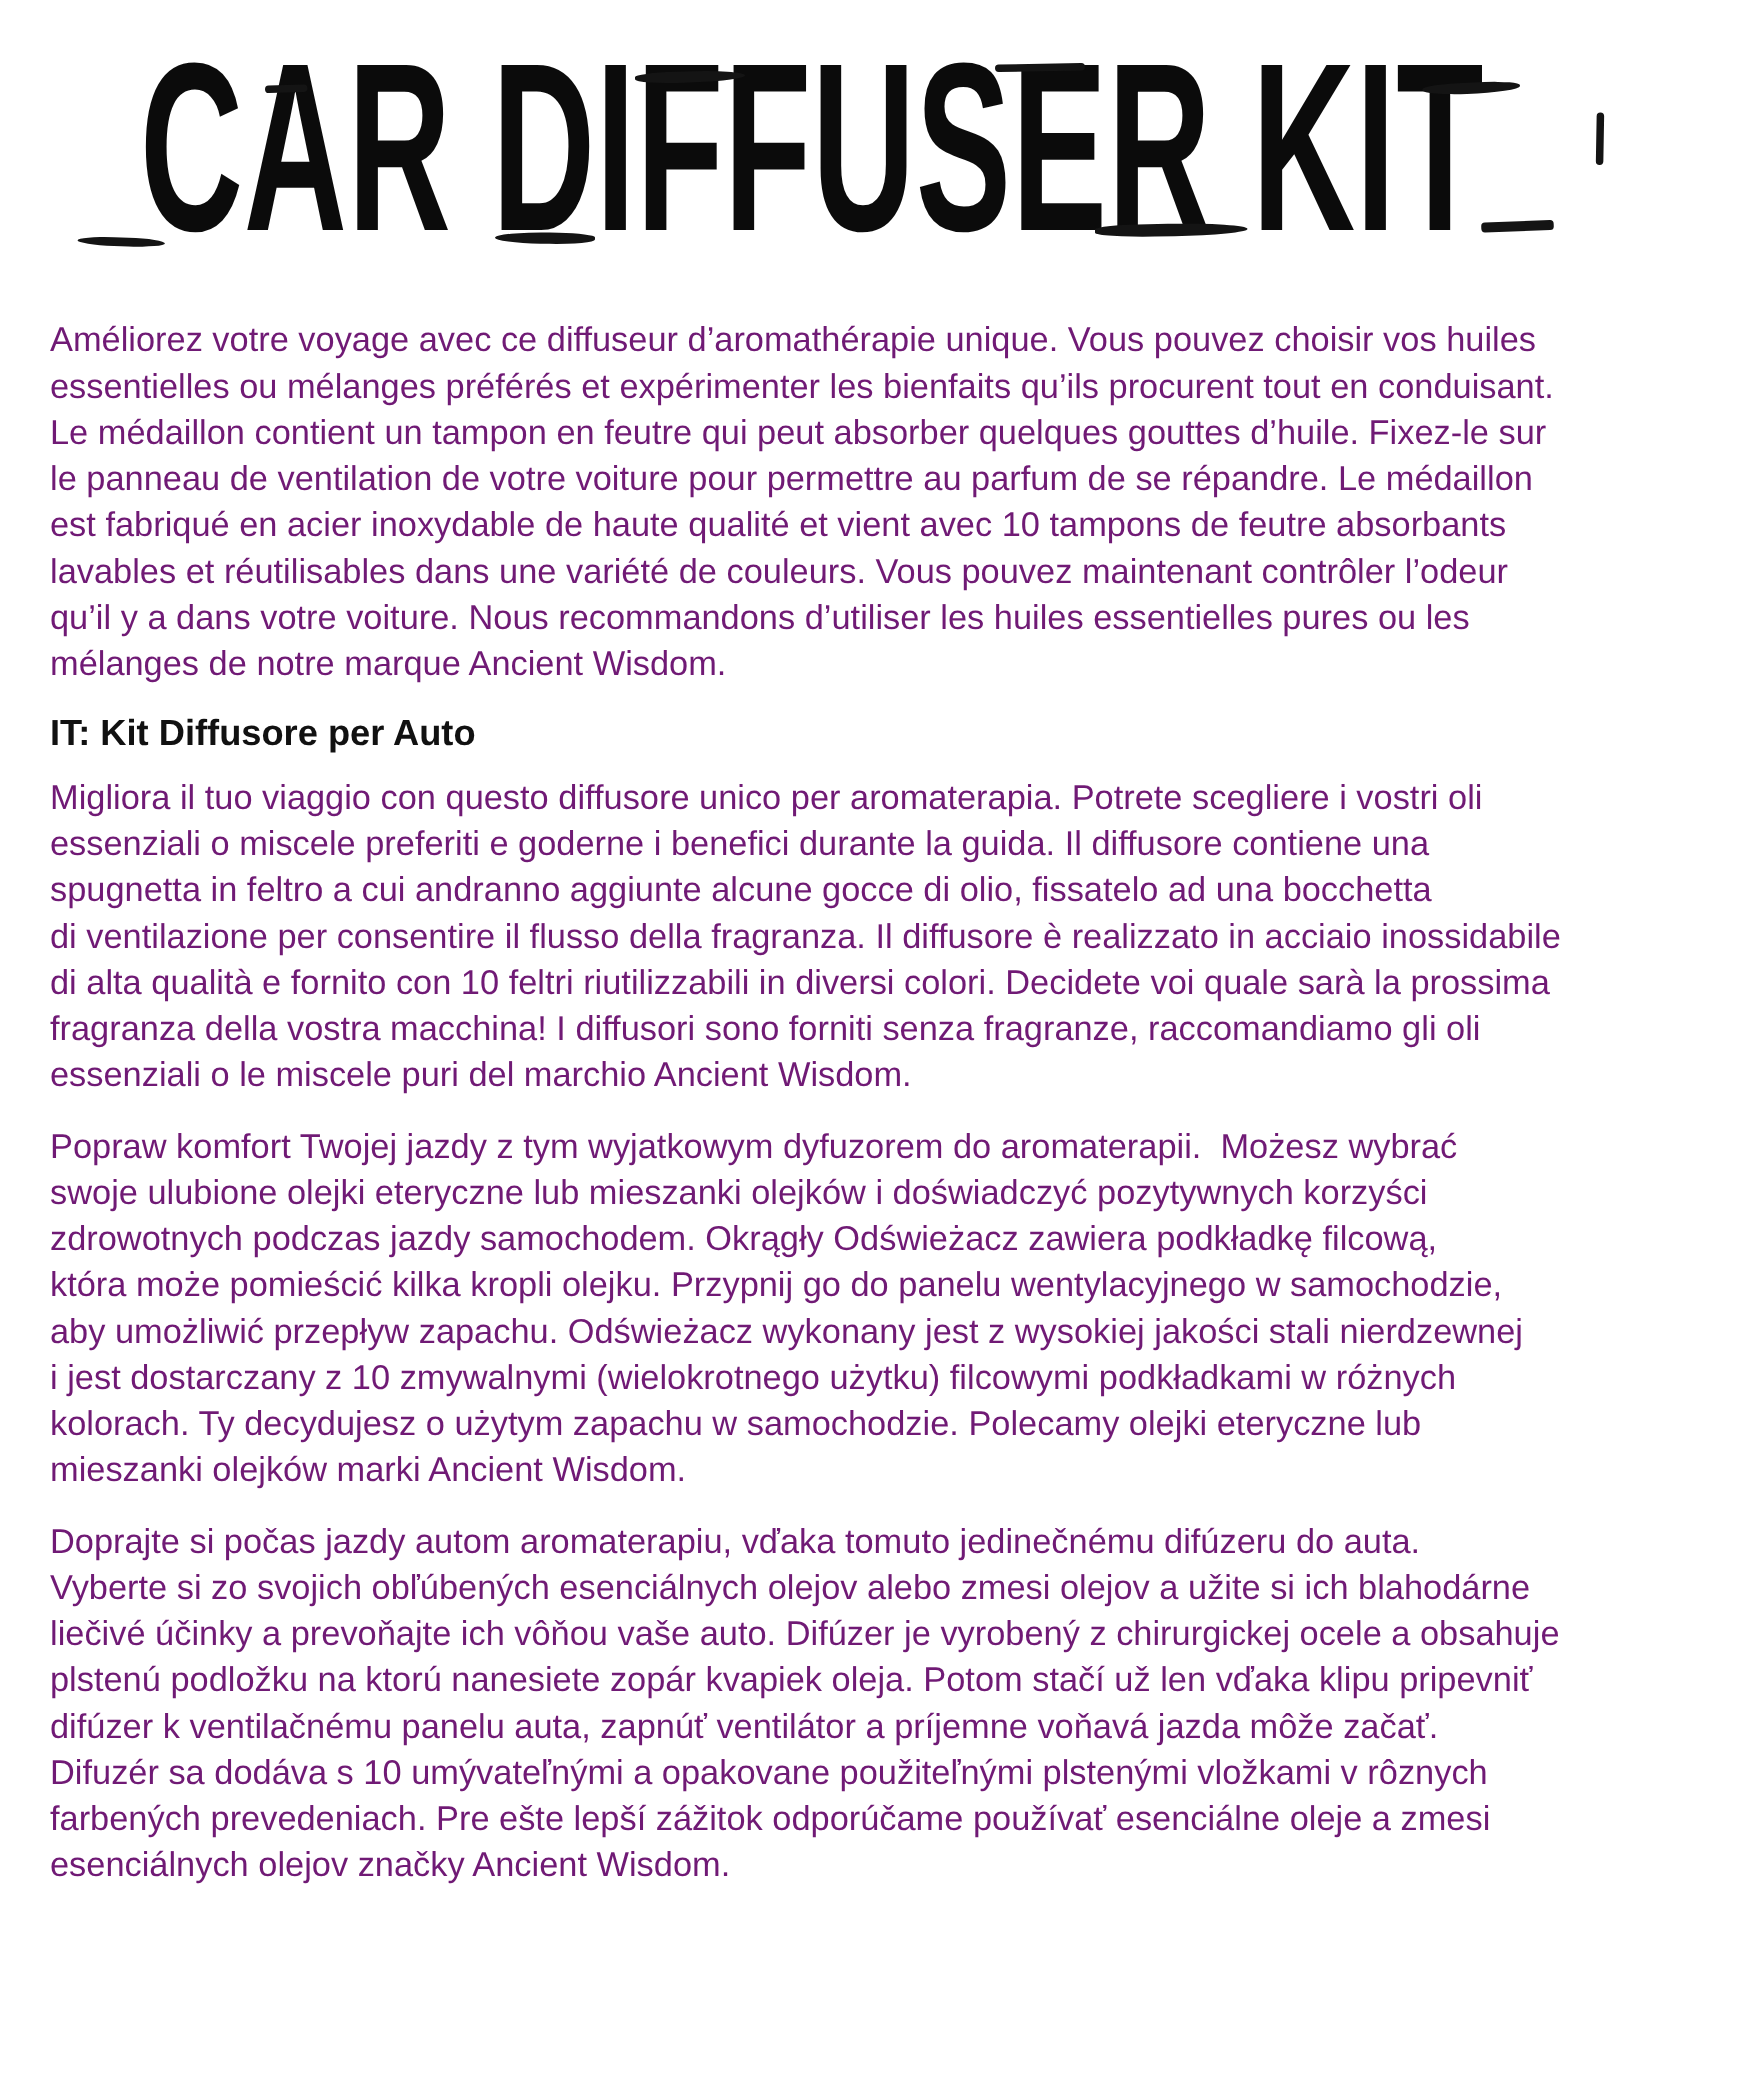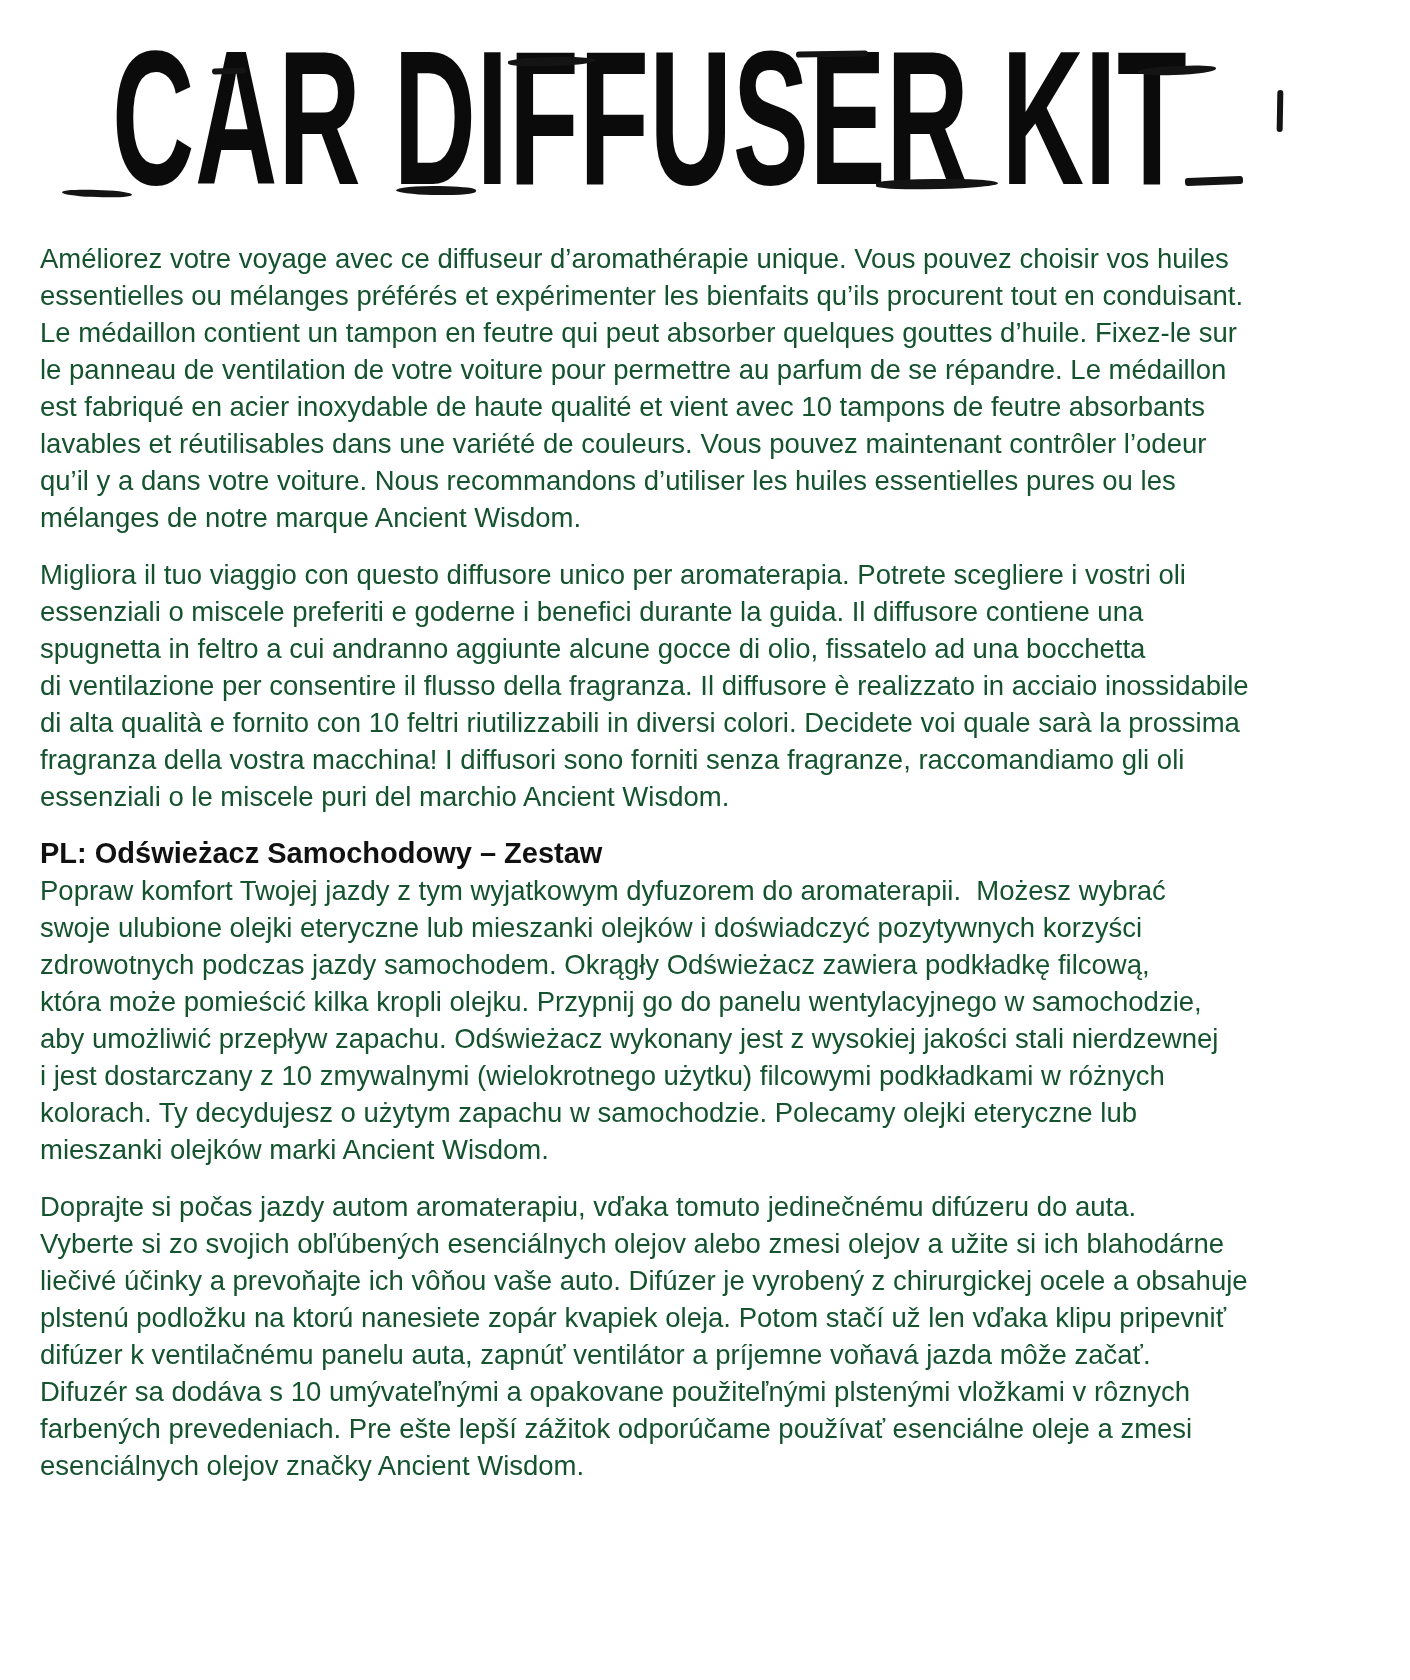--- a/index.html
+++ b/index.html
@@ -42,22 +42,23 @@
     position: absolute; left: 40px; top: 240px; width: 1350px;
   }
   section.lang-section { margin-bottom: 20px; }
   h2.section-heading {
     font-size: 29px; font-weight: 700; line-height: 37px;
     color: #111111;
     white-space: pre;
   }
   p.section-body {
     font-size: 27.5px; font-weight: 400; line-height: 37px;
-    color: #14532d;
+    color: #701a75;
     white-space: pre;
+    margin-top: 13px;
   }
 </style>
 </head>
 <body>
 
 <div class="title-banner">
   <h1 class="big-title">CAR DIFFUSER KIT</h1>
   <span class="mark m-t1"></span>
   <span class="mark m-t2"></span>
   <span class="mark m-t3"></span>
@@ -74,30 +75,30 @@
     <p class="section-body">Améliorez votre voyage avec ce diffuseur d’aromathérapie unique. Vous pouvez choisir vos huiles
 essentielles ou mélanges préférés et expérimenter les bienfaits qu’ils procurent tout en conduisant.
 Le médaillon contient un tampon en feutre qui peut absorber quelques gouttes d’huile. Fixez-le sur
 le panneau de ventilation de votre voiture pour permettre au parfum de se répandre. Le médaillon
 est fabriqué en acier inoxydable de haute qualité et vient avec 10 tampons de feutre absorbants
 lavables et réutilisables dans une variété de couleurs. Vous pouvez maintenant contrôler l’odeur
 qu’il y a dans votre voiture. Nous recommandons d’utiliser les huiles essentielles pures ou les
 mélanges de notre marque Ancient Wisdom.</p>
   </section>
   <section class="lang-section">
+    <h2 class="section-heading">IT: Kit Diffusore per Auto</h2>
     <p class="section-body">Migliora il tuo viaggio con questo diffusore unico per aromaterapia. Potrete scegliere i vostri oli
 essenziali o miscele preferiti e goderne i benefici durante la guida. Il diffusore contiene una
 spugnetta in feltro a cui andranno aggiunte alcune gocce di olio, fissatelo ad una bocchetta
 di ventilazione per consentire il flusso della fragranza. Il diffusore è realizzato in acciaio inossidabile
 di alta qualità e fornito con 10 feltri riutilizzabili in diversi colori. Decidete voi quale sarà la prossima
 fragranza della vostra macchina! I diffusori sono forniti senza fragranze, raccomandiamo gli oli
 essenziali o le miscele puri del marchio Ancient Wisdom.</p>
   </section>
   <section class="lang-section">
-    <h2 class="section-heading">PL: Odświeżacz Samochodowy – Zestaw</h2>
     <p class="section-body">Popraw komfort Twojej jazdy z tym wyjatkowym dyfuzorem do aromaterapii.  Możesz wybrać
 swoje ulubione olejki eteryczne lub mieszanki olejków i doświadczyć pozytywnych korzyści
 zdrowotnych podczas jazdy samochodem. Okrągły Odświeżacz zawiera podkładkę filcową,
 która może pomieścić kilka kropli olejku. Przypnij go do panelu wentylacyjnego w samochodzie,
 aby umożliwić przepływ zapachu. Odświeżacz wykonany jest z wysokiej jakości stali nierdzewnej
 i jest dostarczany z 10 zmywalnymi (wielokrotnego użytku) filcowymi podkładkami w różnych
 kolorach. Ty decydujesz o użytym zapachu w samochodzie. Polecamy olejki eteryczne lub
 mieszanki olejków marki Ancient Wisdom.</p>
   </section>
   <section class="lang-section">

